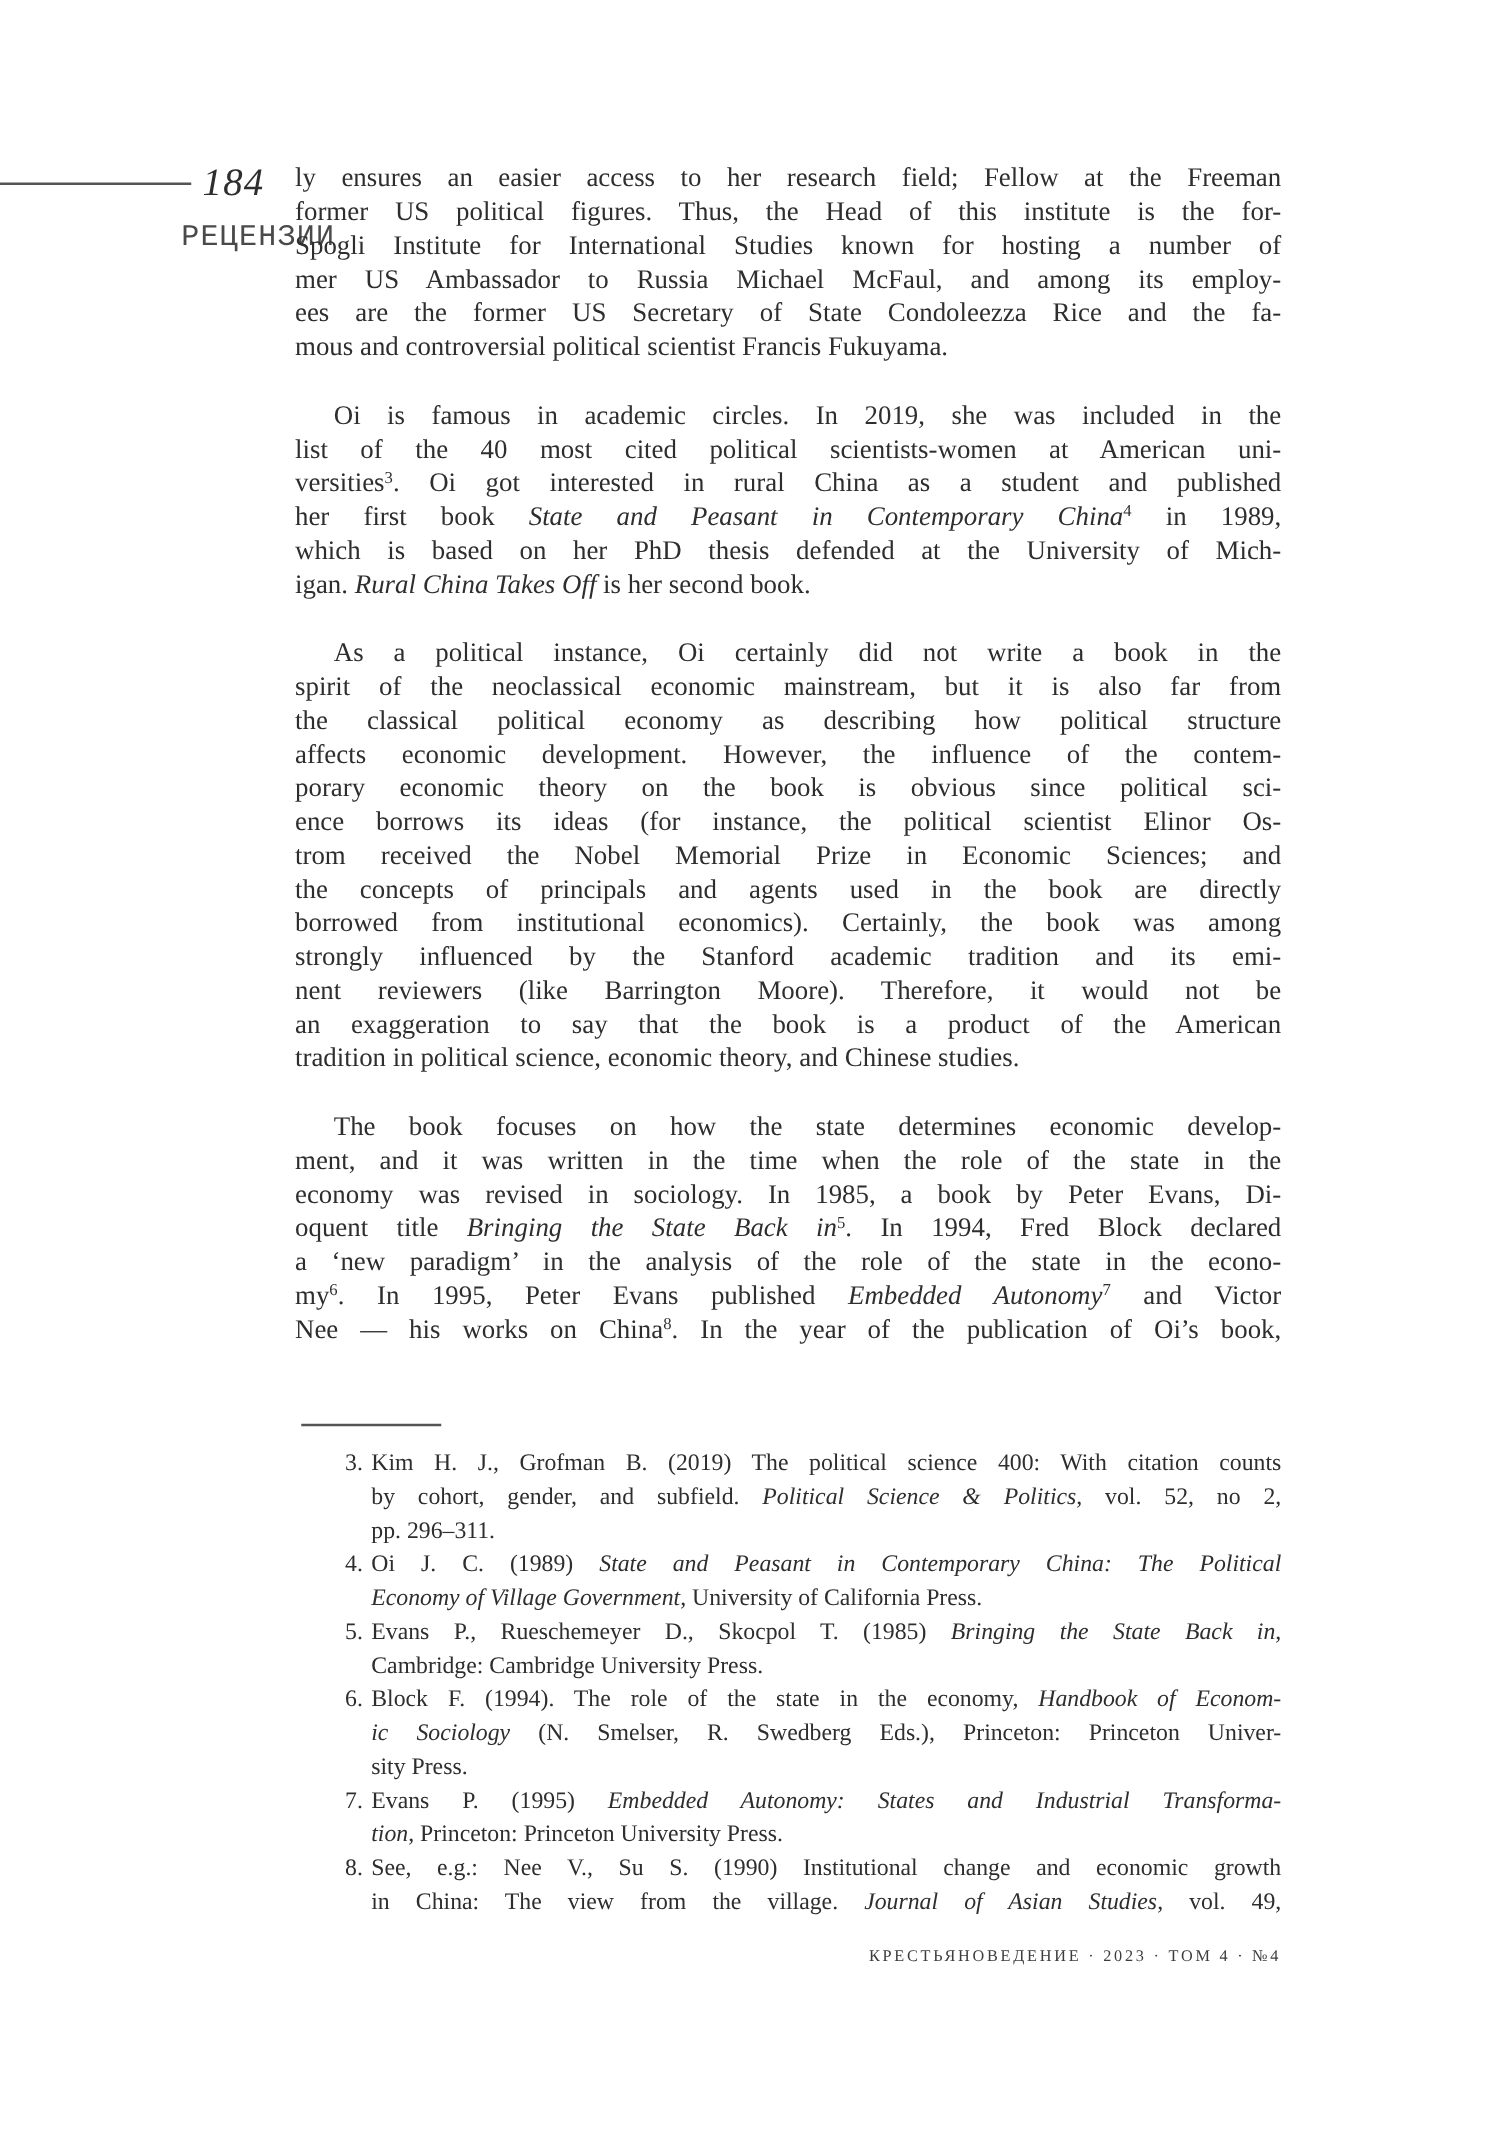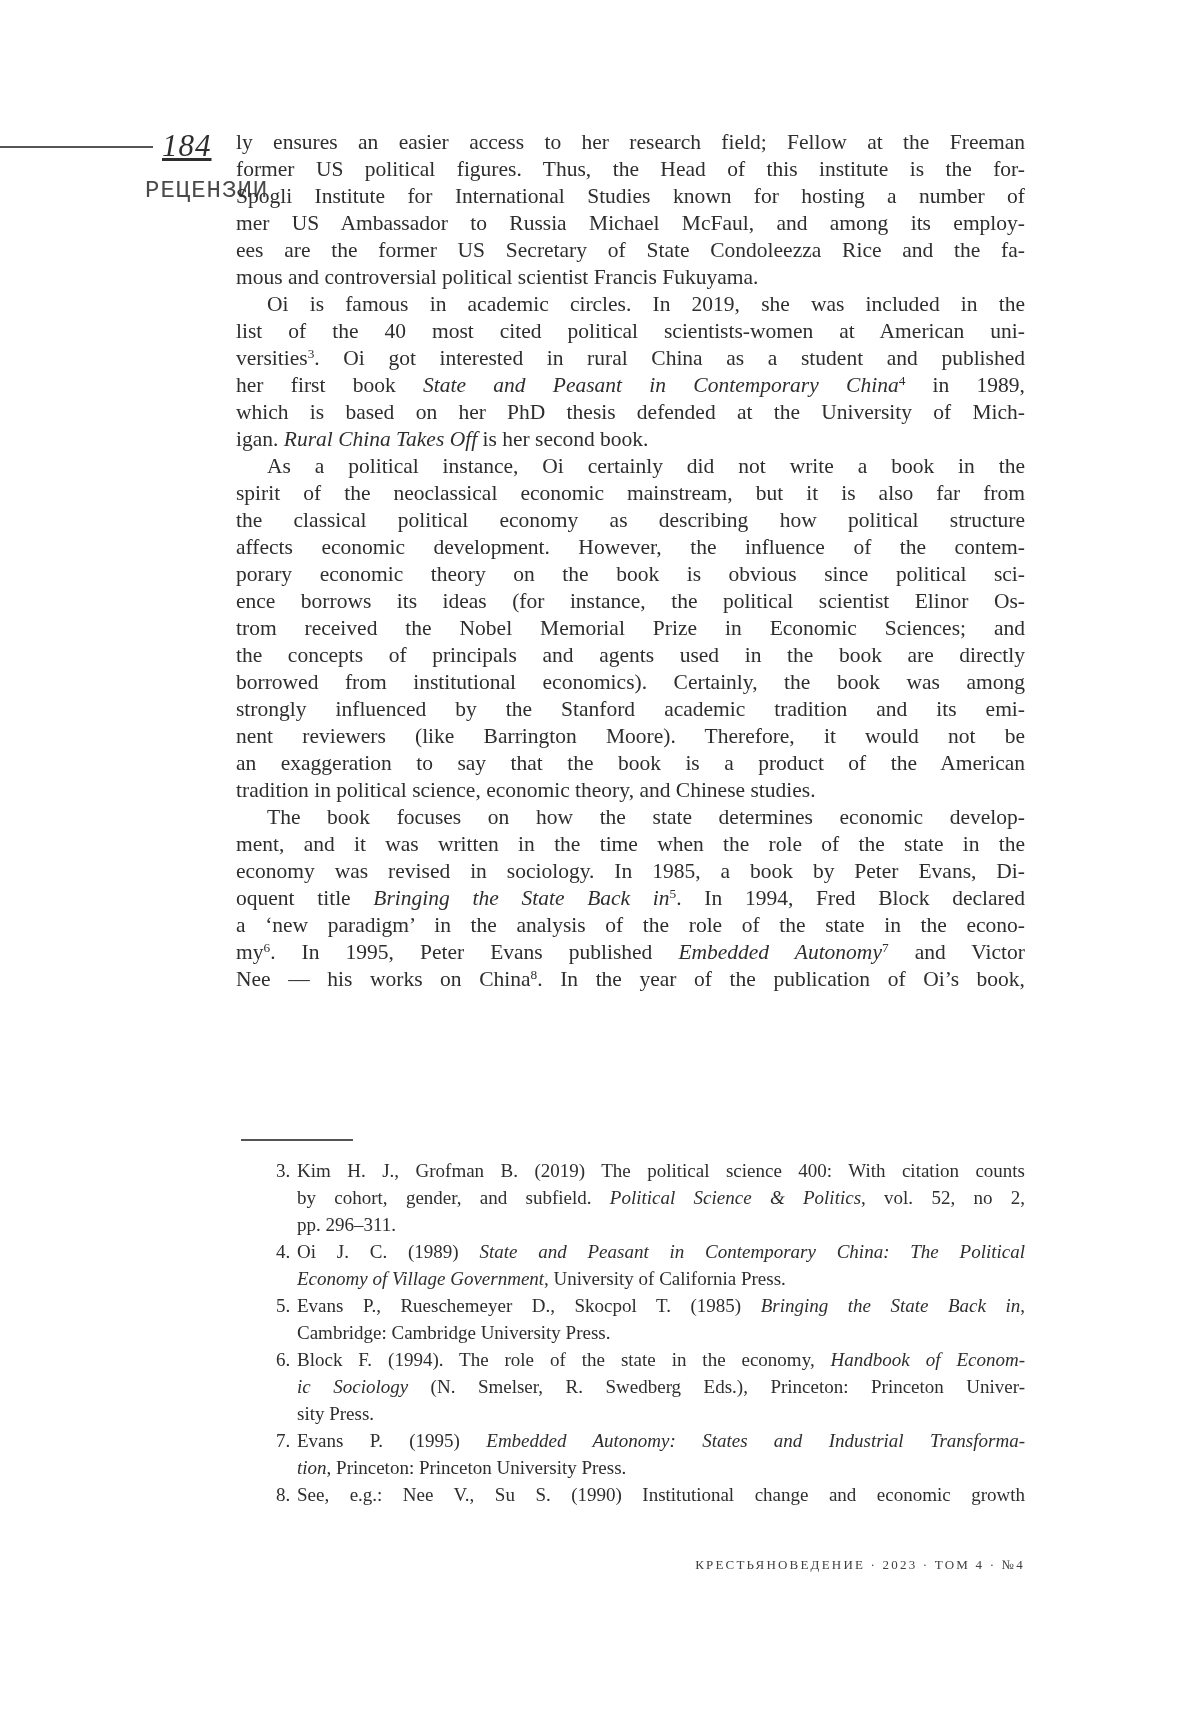--- a/index.html
+++ b/index.html
@@ -27,21 +27,20 @@
   }
   .page-number {
     position: absolute;
     left: 162px;
     top: 130px;
     font-size: 31px;
     font-style: italic;
     letter-spacing: 1px;
     line-height: 1;
     color: var(--color-text, #2e2e2e);
-    text-decoration: underline;
   }
   .section-label {
     position: absolute;
     left: 105px;
     top: 179px;
     font-family: Liberation Mono, monospace;
     font-size: 24px;
     letter-spacing: 1px;
     line-height: 1;
     color: var(--color-label, #4a4a4a);
@@ -57,20 +56,21 @@
   }
   .tline {
     text-align: justify;
     text-align-last: justify;
   }
   .tline-end {
     text-align-last: left;
   }
   .tline-ind {
     text-indent: 31px;
+    margin-top: 28px;
   }
   sup {
     font-size: 0.62em;
     line-height: 0;
     vertical-align: baseline;
     position: relative;
     top: -0.55em;
   }
   .footnote-rule {
     position: absolute;
@@ -196,17 +196,18 @@
         <div class="fn-num">7.</div>
         <div class="fn-body">
           <div class="tline">Evans P. (1995) <i>Embedded Autonomy: States and Industrial Transforma-</i></div>
           <div class="tline tline-end"><i>tion</i>, Princeton: Princeton University Press.</div>
         </div>
       </div>
       <div class="footnote">
         <div class="fn-num">8.</div>
         <div class="fn-body">
           <div class="tline">See, e.g.: Nee V., Su S. (1990) Institutional change and economic growth</div>
+          <div class="tline">in China: The view from the village. <i>Journal of Asian Studies</i>, vol. 49,</div>
         </div>
       </div>
     </div>
   <div class="journal-footer">КРЕСТЬЯНОВЕДЕНИЕ · 2023 · ТОМ 4 · №4</div>
 </div>
 
 </body></html>

